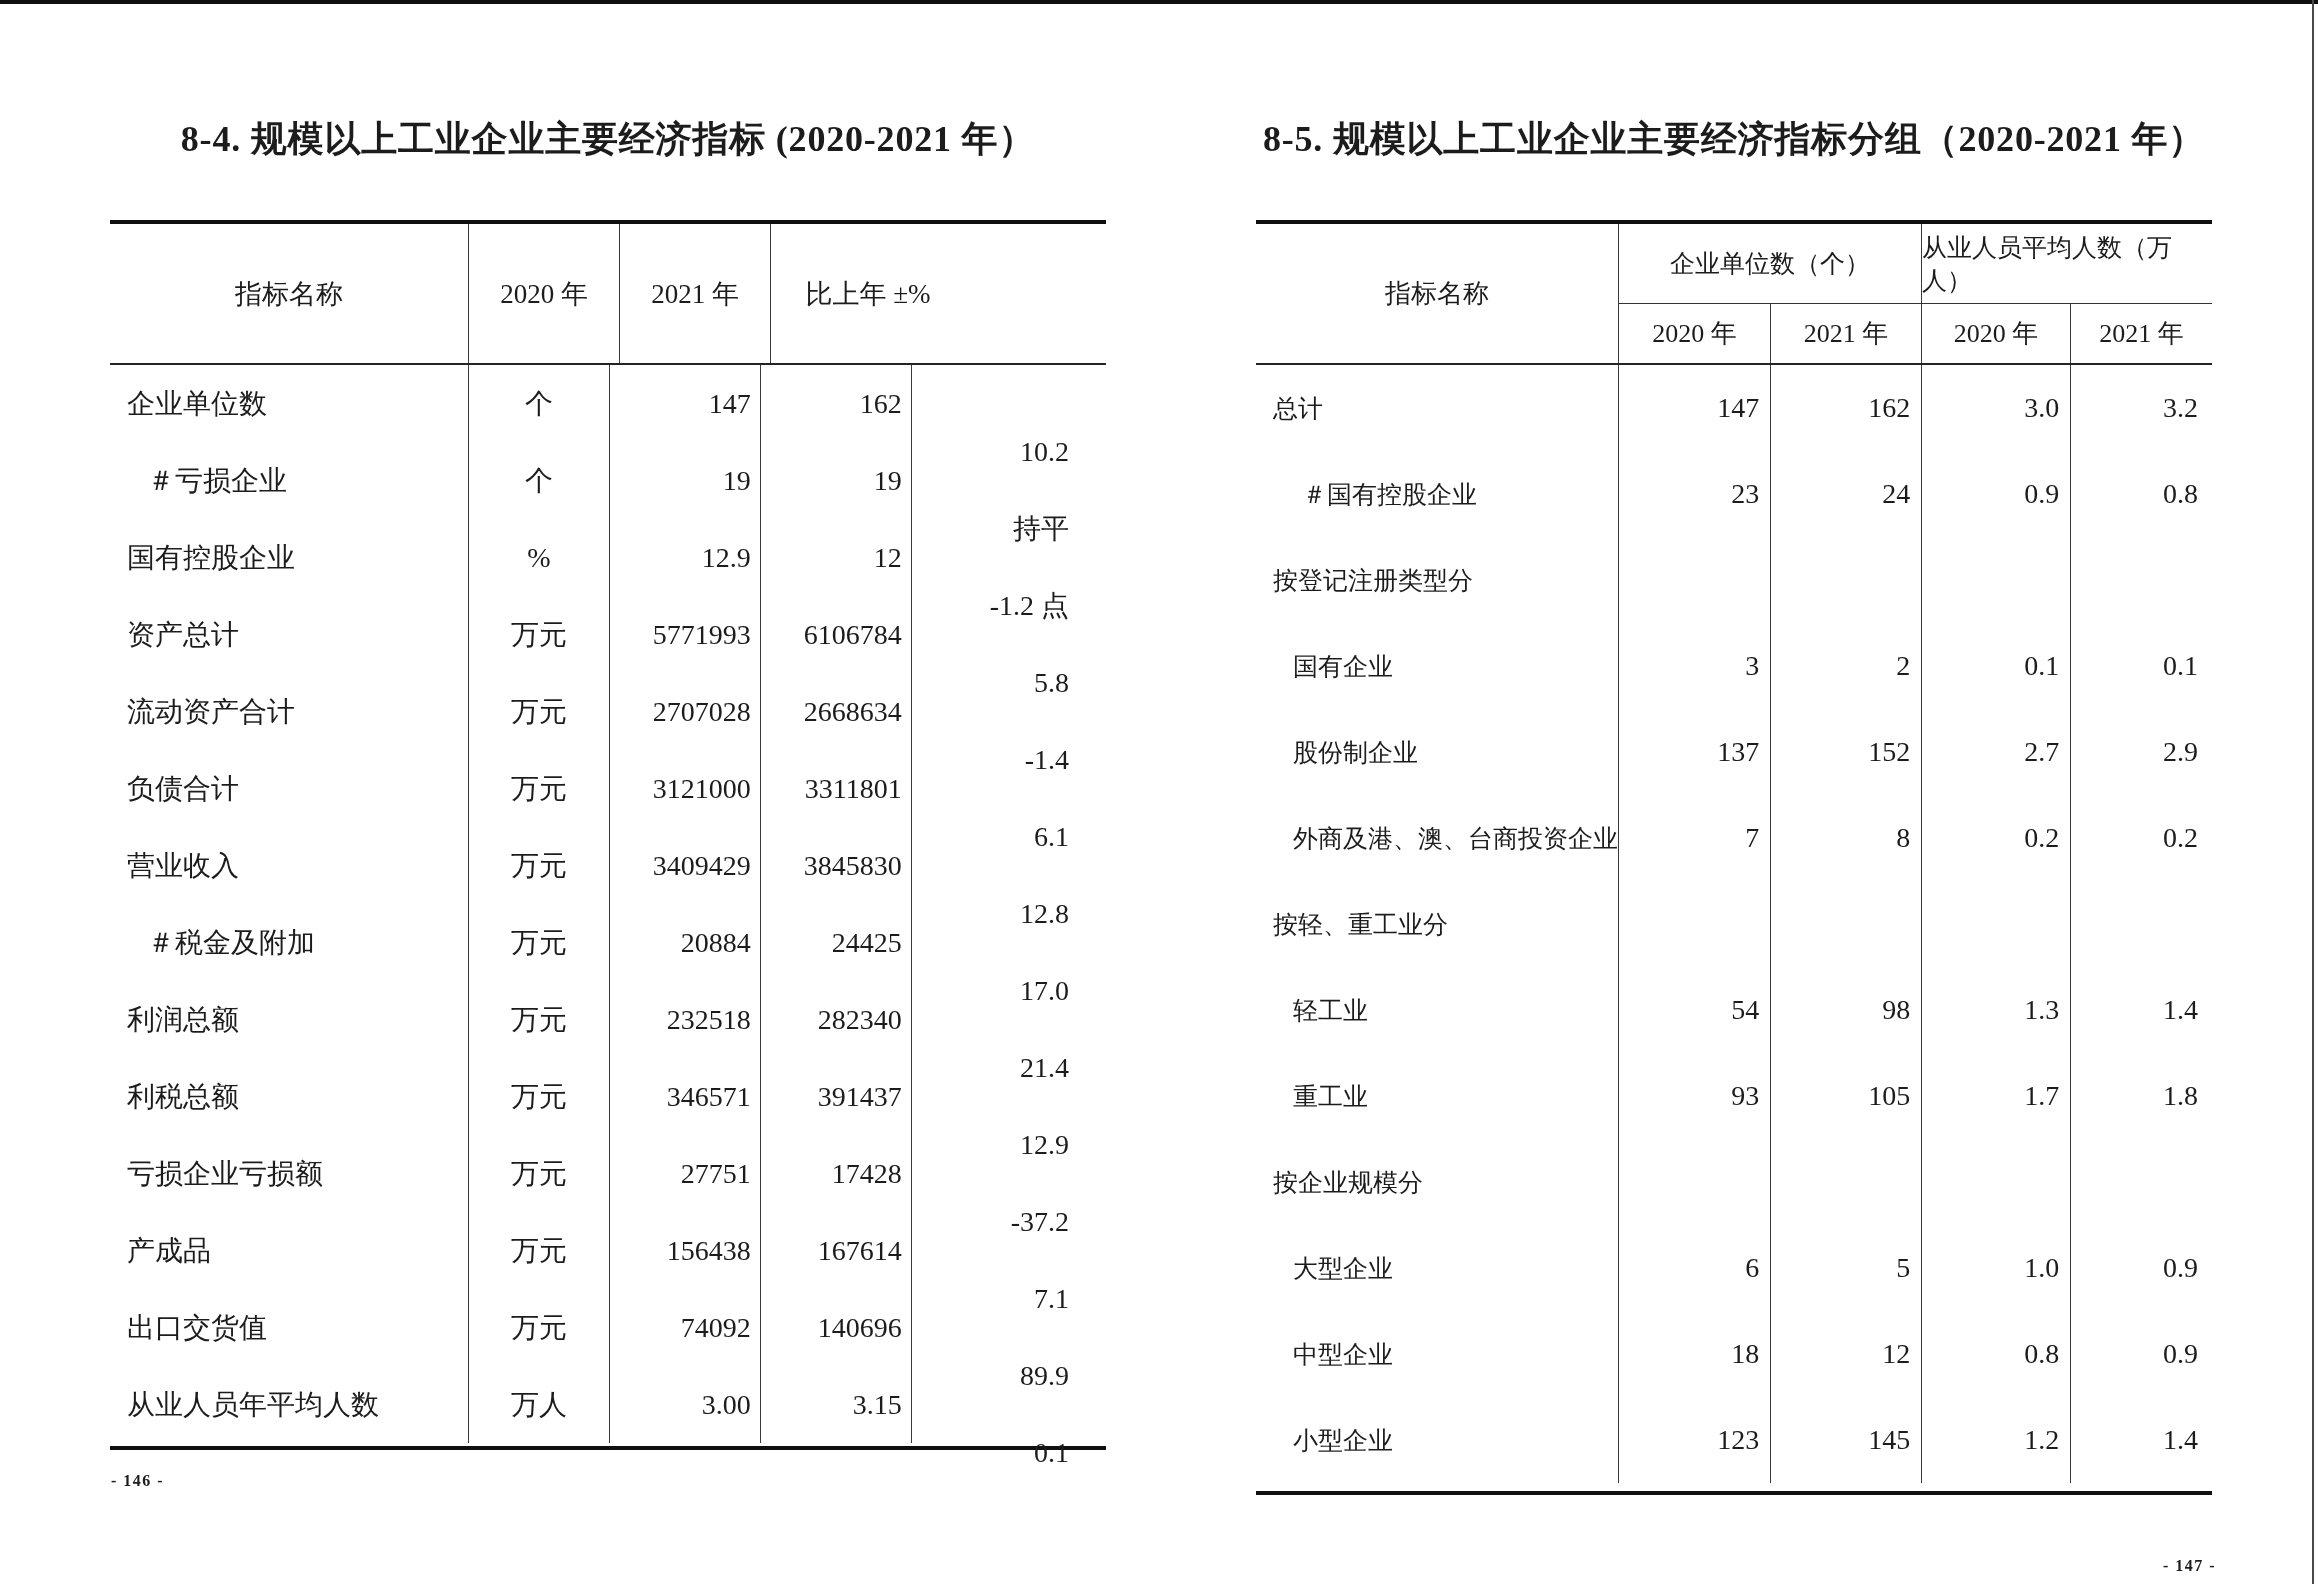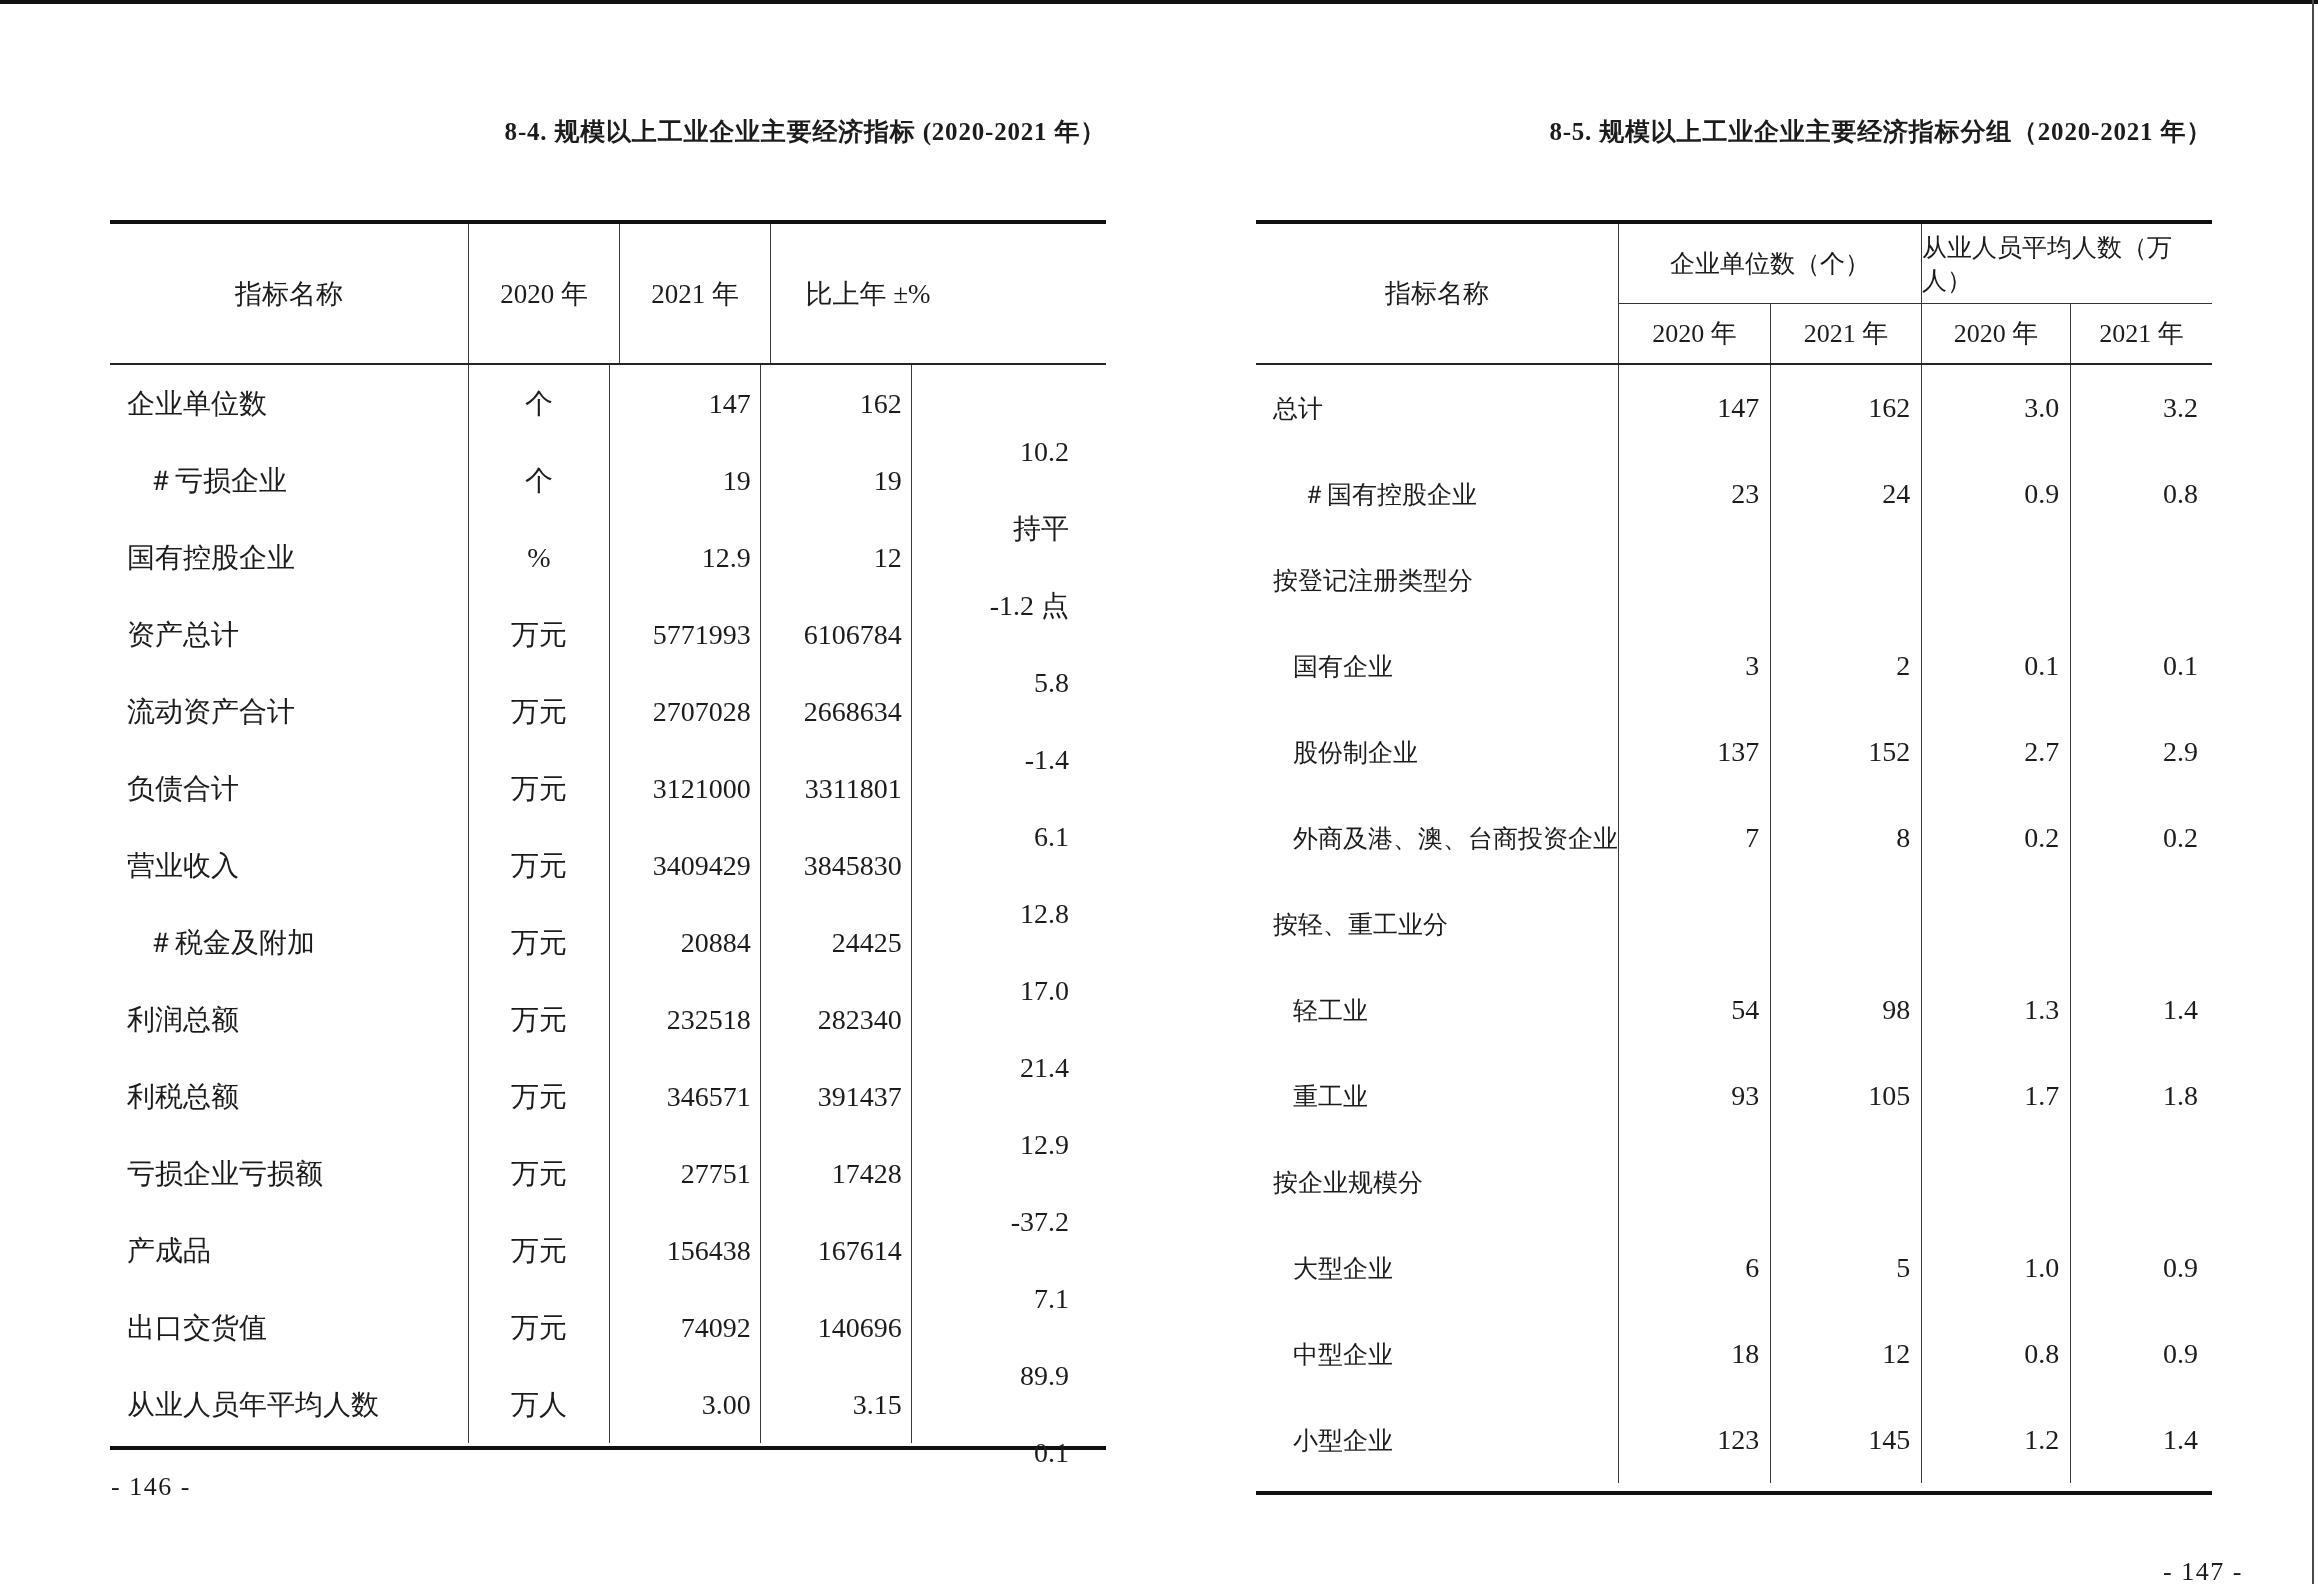--- a/index.html
+++ b/index.html
@@ -9,21 +9,21 @@
     background:#ffffff;
     font-family:"Liberation Serif","DejaVu Serif",serif;
     color:#1c1c1c;
     overflow:hidden;
   }
   .scan-strip-top{position:absolute;left:0;top:0;width:2319px;height:3.8px;background:#101010;}
   .scan-line-right{position:absolute;left:2312px;top:0;width:2.3px;height:1584px;background:#4a4a4a;}
 
   .doc-title{
     position:absolute;top:115px;height:46px;
-    text-align:right;font-size:25px;font-weight:900;letter-spacing:0.8px;
+    text-align:center;font-size:36px;font-weight:900;letter-spacing:0.8px;
     white-space:nowrap;
   }
   .doc-title.left{left:110px;width:996px;}
   .doc-title.right{left:1256px;width:956px;}
 
   .stat-table{
     position:absolute;top:220px;
     border-top:4.6px solid #101010;
     border-bottom:4.6px solid #101010;
     box-sizing:border-box;
@@ -72,21 +72,21 @@
   .rtable .hyear{display:flex;align-items:center;justify-content:center;}
   .rtable .hyear.y0{width:152px;}
   .rtable .hyear.y1{width:151px;}
   .rtable .hyear.y2{width:149px;}
   .rtable .hyear.y3{width:141px;}
   .rtable .cell.name{font-size:25px;}
   .rtable .cell.num{padding-right:10.8px;}
   .rtable .cell.num.last{padding-right:14px;}
 
   .page-number{
-    position:absolute;font-size:26px;letter-spacing:1.5px;white-space:nowrap;
+    position:absolute;font-size:16px;letter-spacing:1.5px;white-space:nowrap;font-weight:bold;
   }
   .page-number.left{left:111px;top:1472px;}
   .page-number.right{left:2163px;top:1557px;}
 </style>
 </head>
 <body>
 
 <div class="page">
 
   <div class="scan-strip-top"></div>

